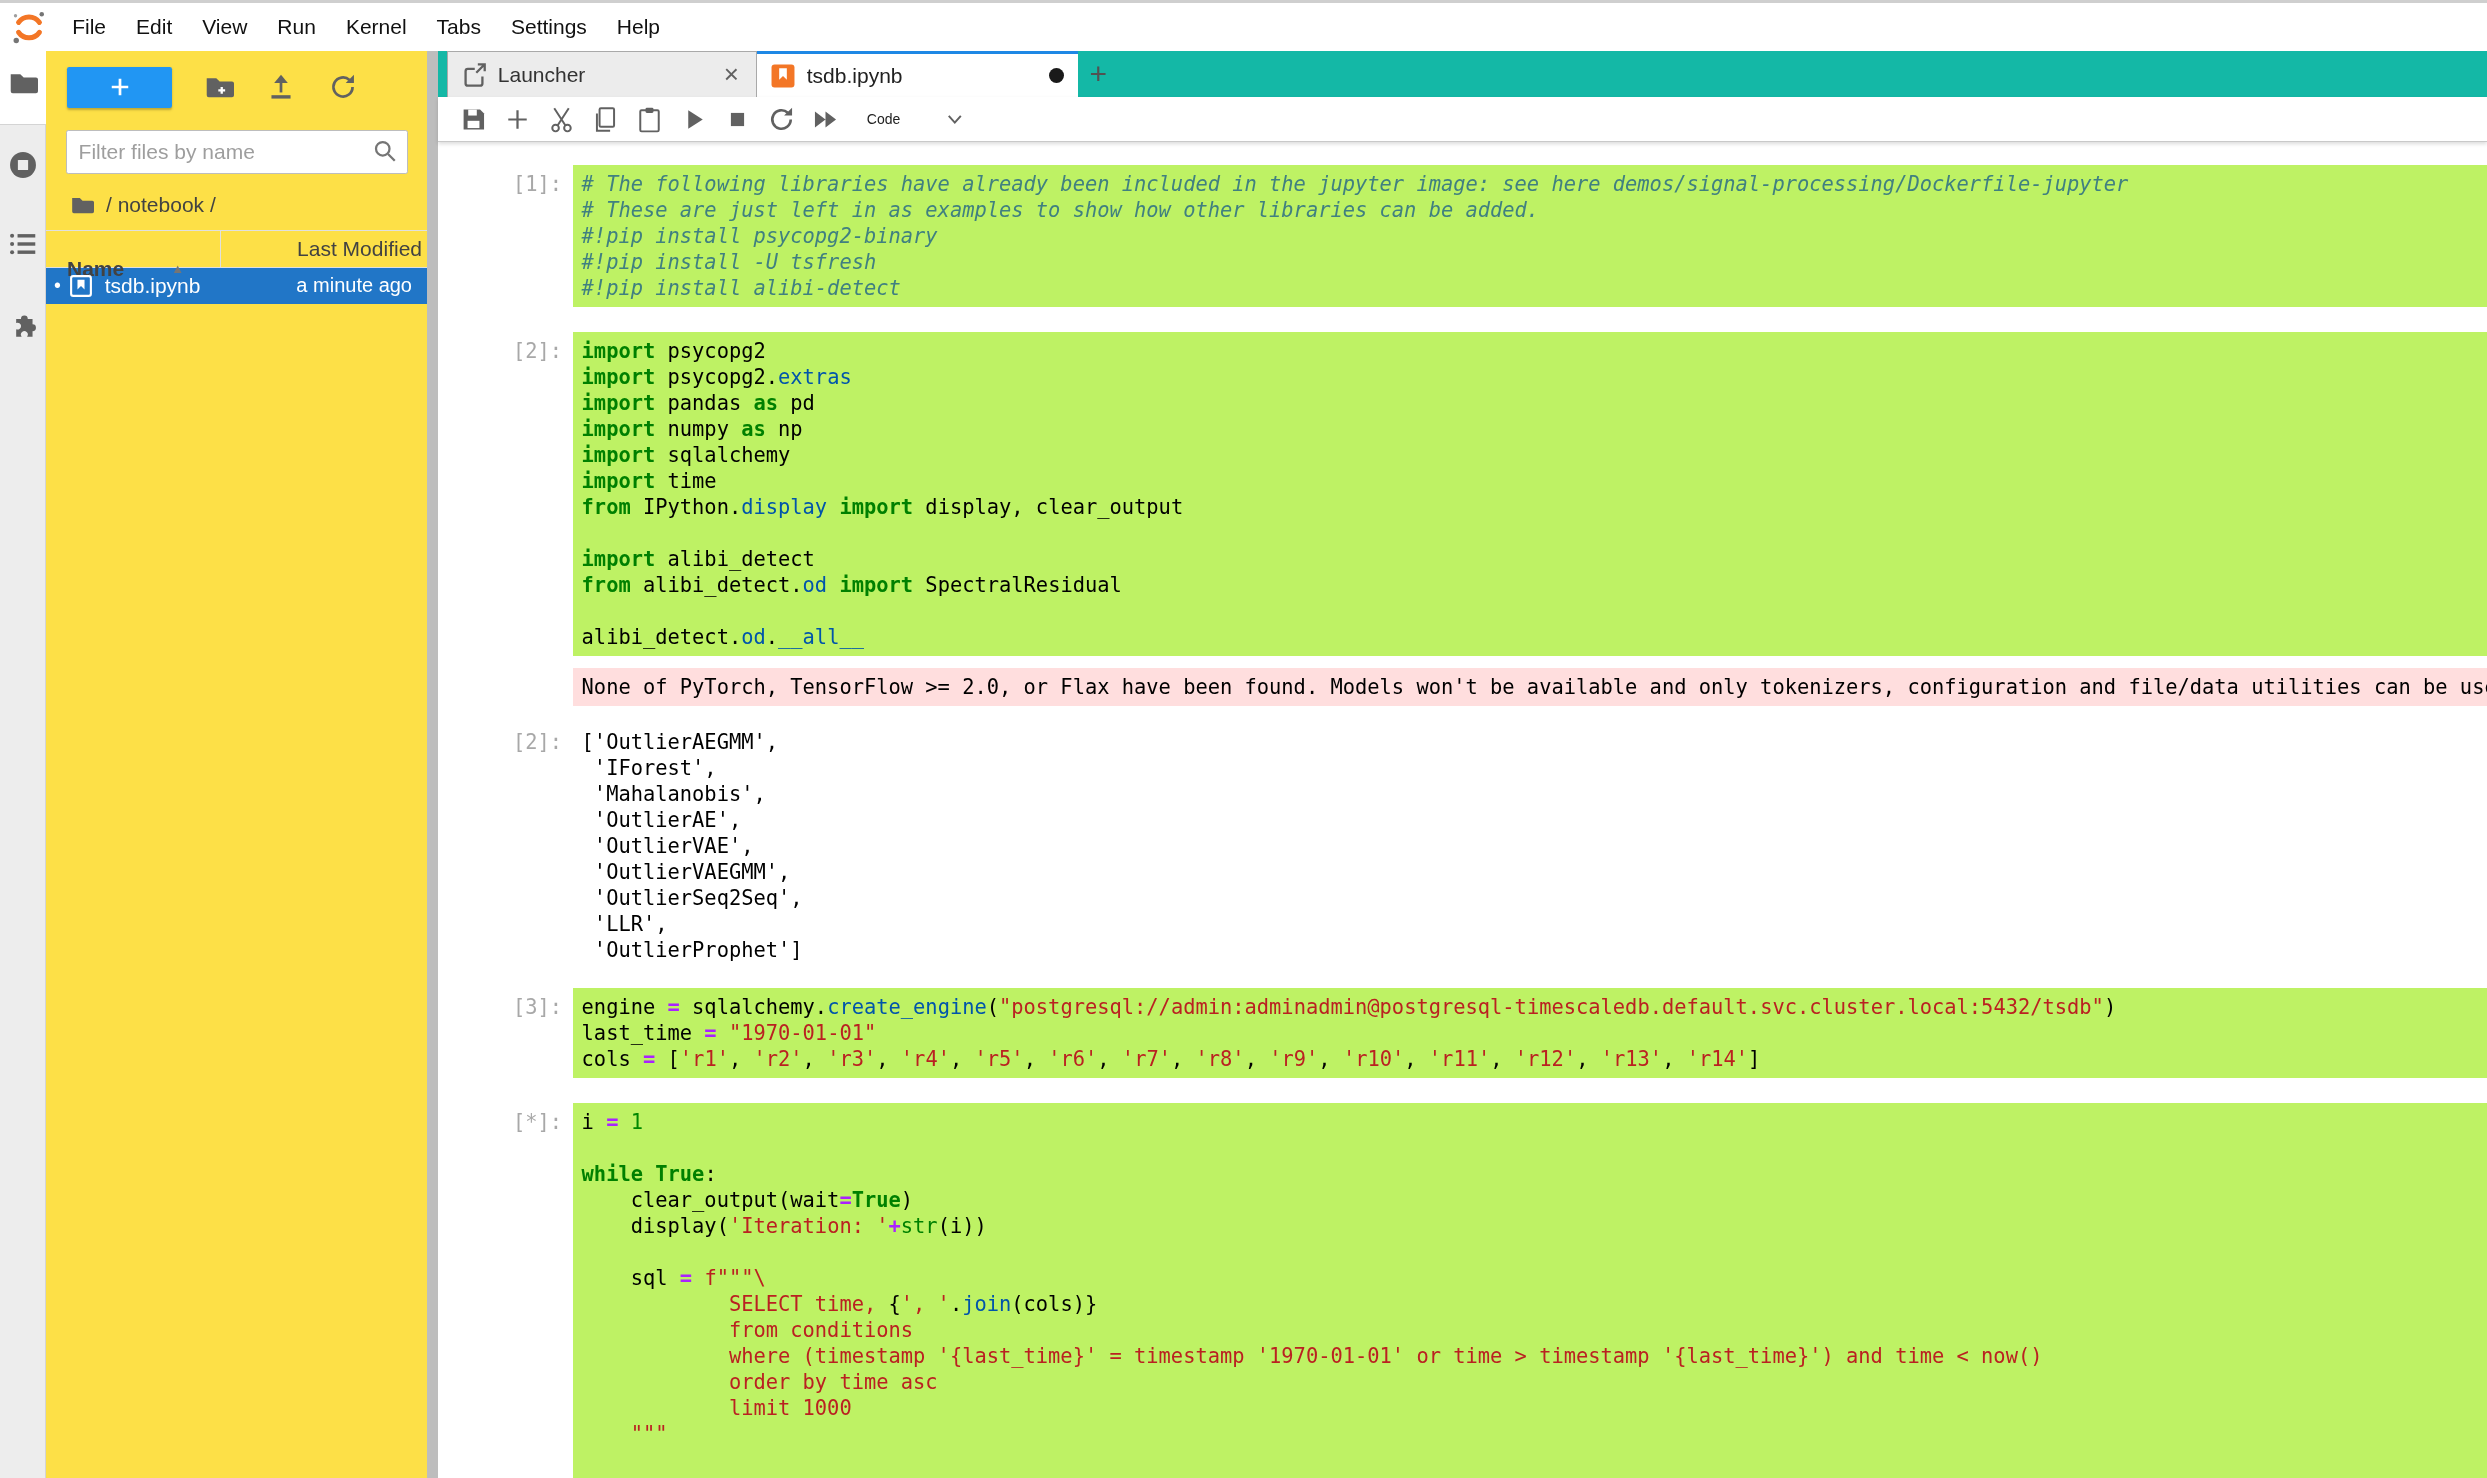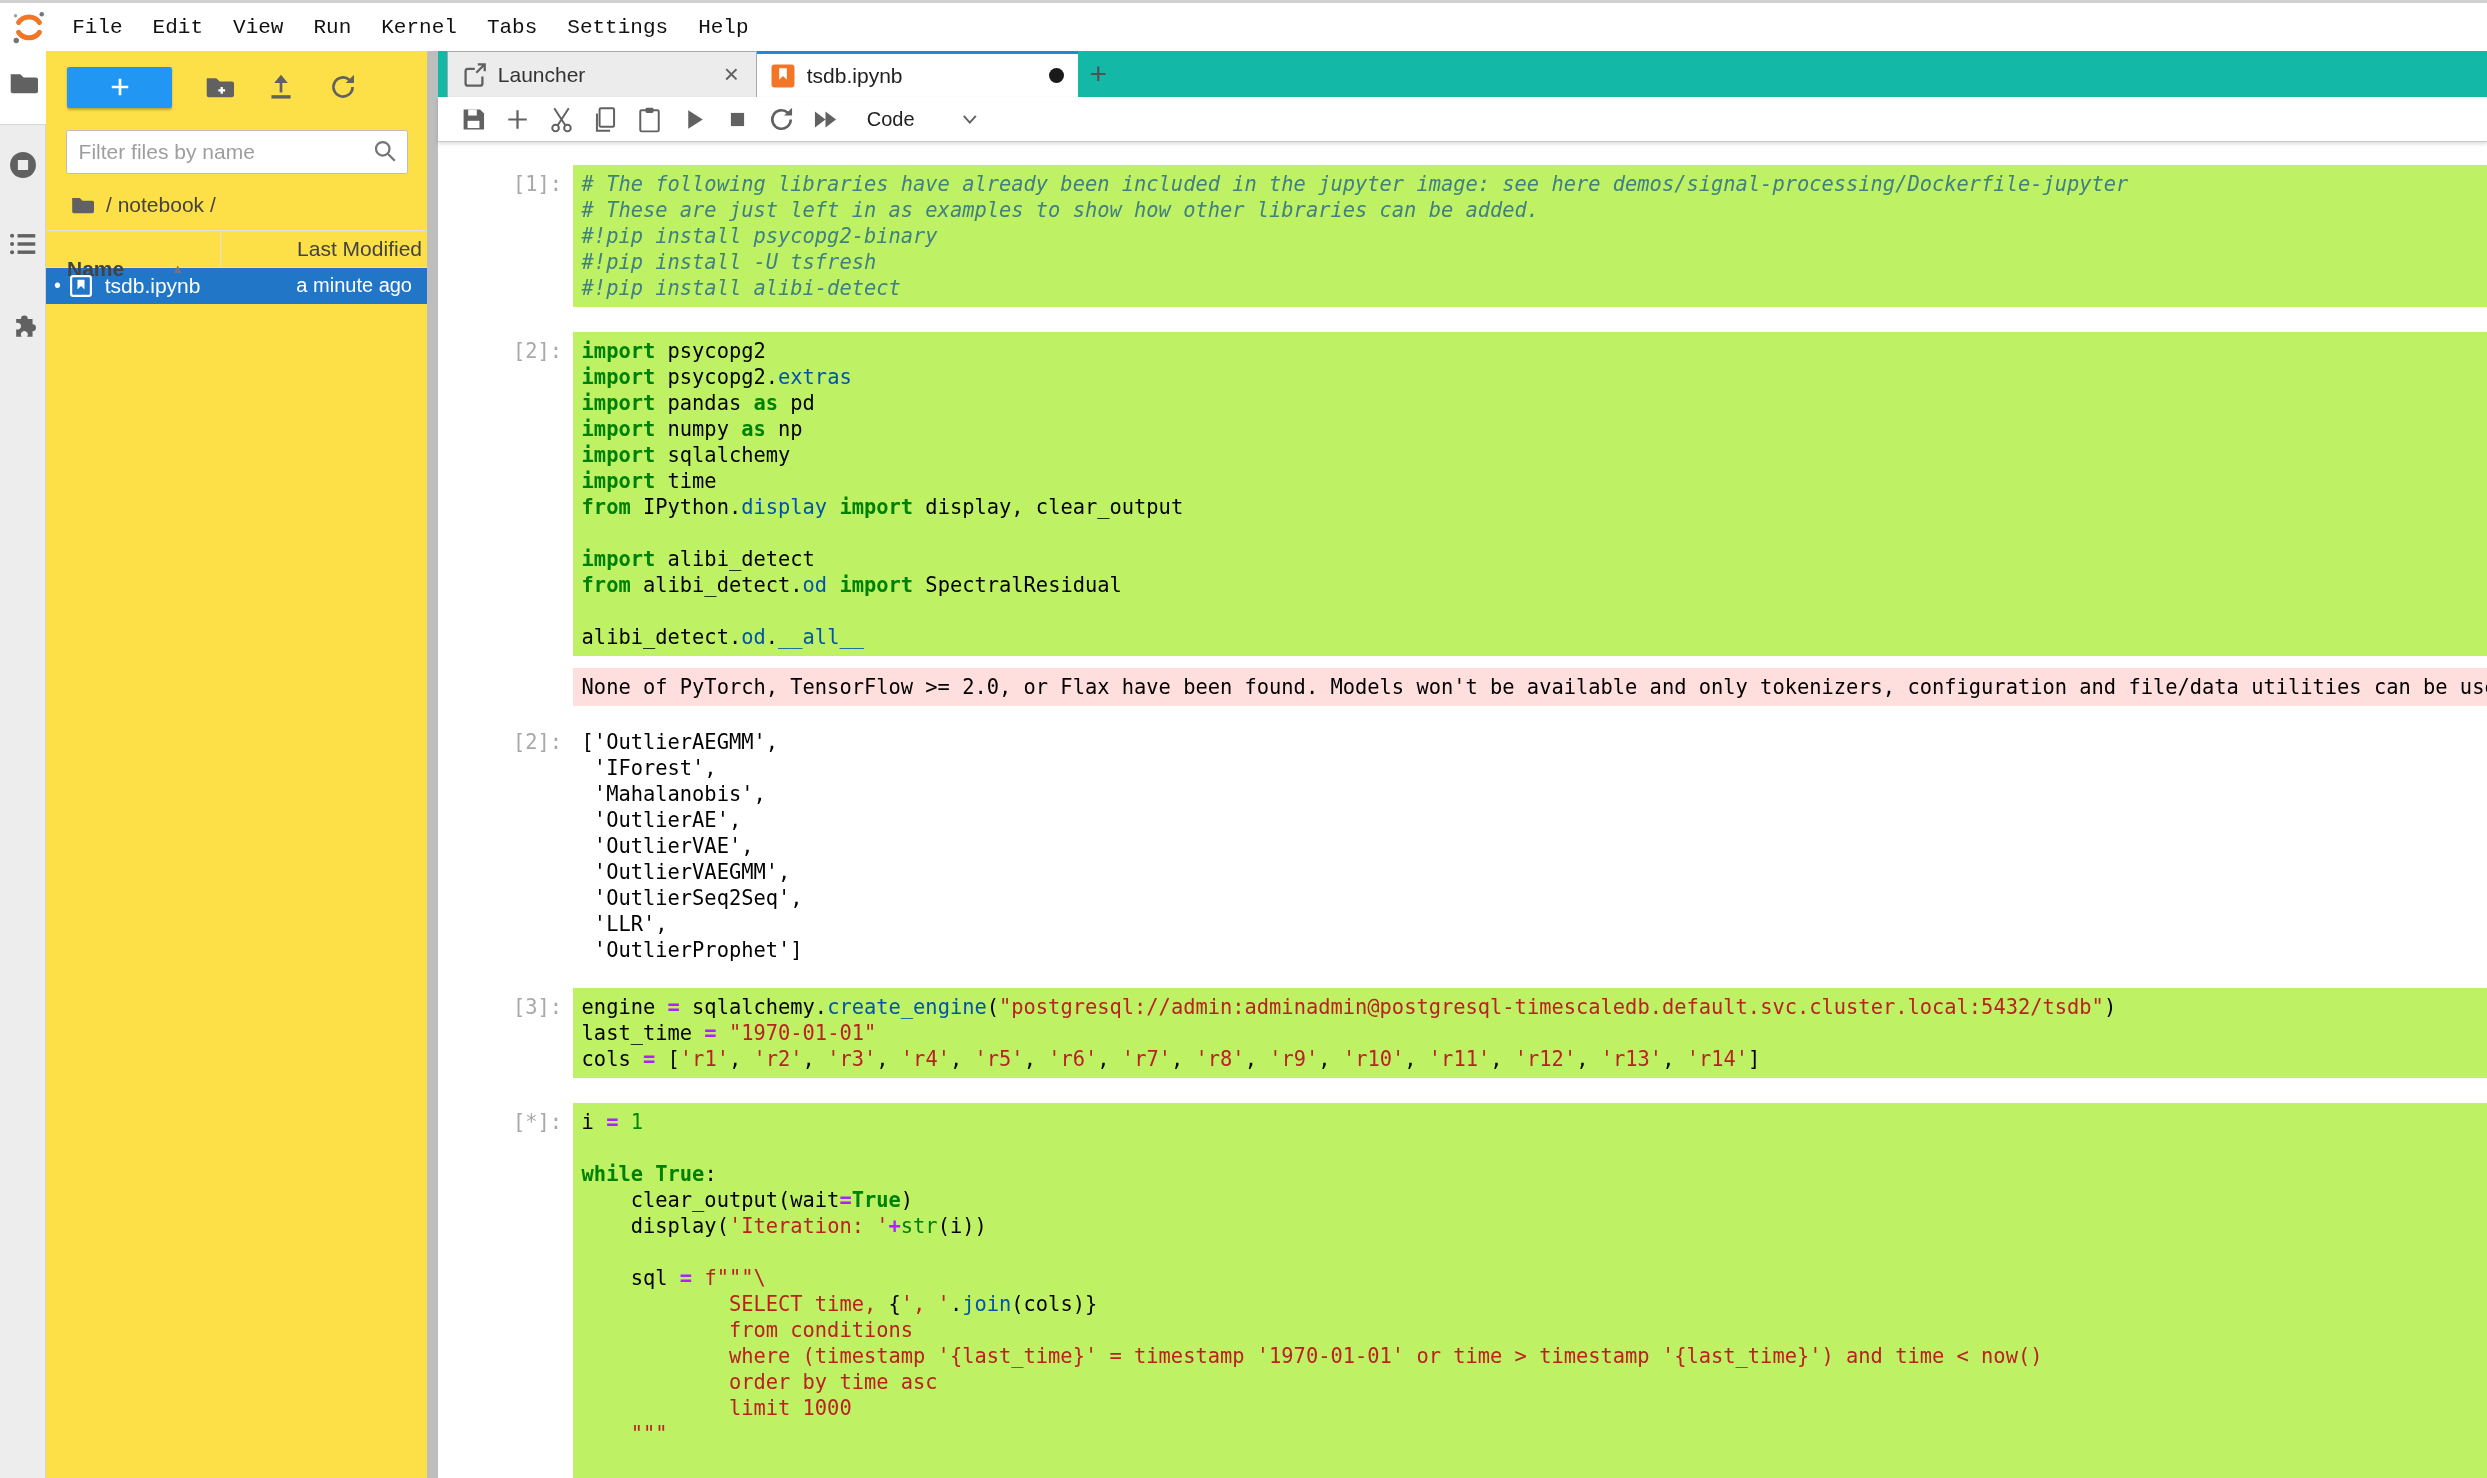--- a/index.html
+++ b/index.html
@@ -5,21 +5,21 @@
   * { box-sizing: border-box; margin: 0; padding: 0; }
   html,body { background:#fff; }
   .root {
     position: relative; width: 2487px; height: 1478px; overflow: hidden;
     font-family: "Liberation Sans", sans-serif; background:#fff;
   }
   .topstrip { height: 3px; background:#cfcfcf; }
   
   .menubar { height:48px; display:flex; align-items:center; padding-left:10.6px; background:#fff; }
   .jlogo { width:36px; height:36px; margin-right:10.6px; }
-  .menu-item { font-size:21px; color:#111; padding:0 15px; cursor:default;font-family:Liberation Mono, monospace; }
+  .menu-item { font-size:21px; color:#111; padding:0 15px; cursor:default; }
   
   .mainrow { display:flex; height:1428px; }
   .activitybar { position:relative; width:46px; background:#ededed; border-right:0.8px solid #d4d4d4; flex:0 0 46px; }
   .activity-top { position:absolute; top:0; left:0; width:46px; height:74px; background:#fff; border-bottom:0.8px solid #d4d4d4; }
   .act-icon { position:absolute; left:7.6px; width:30px; height:30px; }
   
   .filebrowser { width:381px; flex:0 0 381px; background:#fde047; position:relative; }
   .fb-actions { display:flex; align-items:center; height:59px; padding:13.6px 0 0 21px; }
   .new-launcher-btn { width:105px; height:41px; background:#2196f3; border:none; border-radius:2.3px;
      color:#fff; display:flex; align-items:center; justify-content:center; box-shadow:0 1.5px 2.3px rgba(0,0,0,.25); }
@@ -51,21 +51,21 @@
   .tab-icon { width:26px; height:26px; margin-right:10.6px; flex:0 0 26px; }
   .tab-label { flex:1; }
   .tab-close { font-size:26px; color:#616161; padding:0 3px; }
   .tab-dirty { width:15px; height:15px; border-radius:50%; background:#1a1a1a; }
   .tab-add { display:flex; align-items:center; padding:0 12px; font-size:30px; color:#515151; }
   
   .nbtoolbar { height:45px; background:#fff; border-bottom:0.8px solid #c9c9c9; box-shadow:0 1.5px 3.8px rgba(0,0,0,.14);
      display:flex; align-items:center; padding-left:13.6px; flex:0 0 45px; position:relative; z-index:2; }
   .tb-btn { width:44px; height:33px; display:flex; align-items:center; justify-content:center; }
   .tb-btn svg { width:29px; height:29px; }
-  .celltype { display:flex; align-items:center; margin-left:19.6px; font-size:20px; color:#212121; }
+  .celltype { display:flex; align-items:center; margin-left:19.6px; font-size:14px; color:#212121; }
   .celltype .chev { width:19.6px; height:19.6px; margin-left:45px; }
   
   .content { flex:1; overflow:hidden; padding-top:23.4px; background:#fff; }
   .cell { margin-bottom:25px; }
   .cellrow { display:flex; align-items:flex-start; }
   .prompt { width:135px; flex:0 0 135px; text-align:right; padding:6px 10.6px 0 0;
      font-family:"DejaVu Sans Mono", monospace; font-size:20.4px; line-height:26px; color:#a8a8a8; }
   .editor { flex:1; background:#bef264; padding:6px 0 6px 9px; min-width:0; }
   .codeline { font-family:"DejaVu Sans Mono", monospace; font-size:20.4px; line-height:26px; white-space:pre; color:#000; }
   .stderr { flex:1; background:#ffdede; padding:6px 0 6px 9px; margin-top:12px; min-width:0; }

